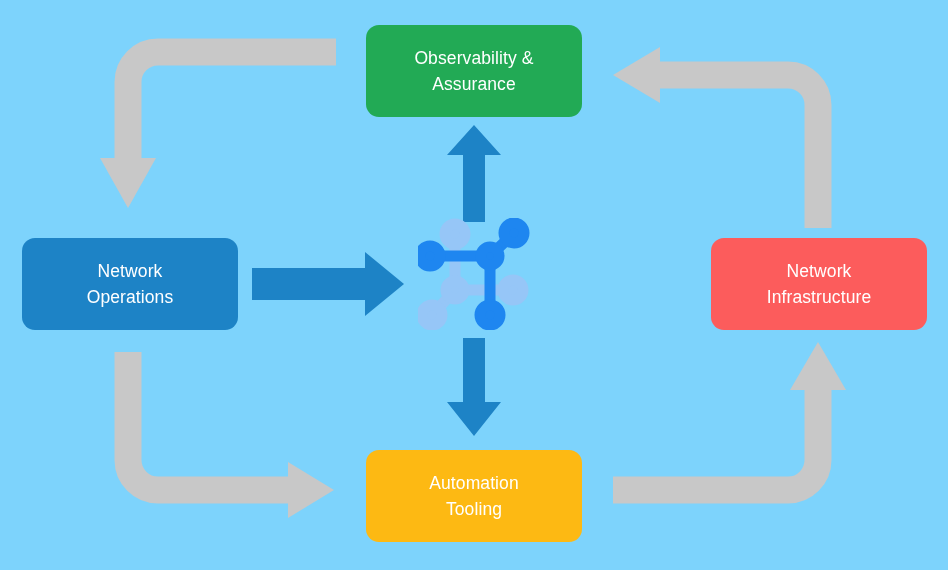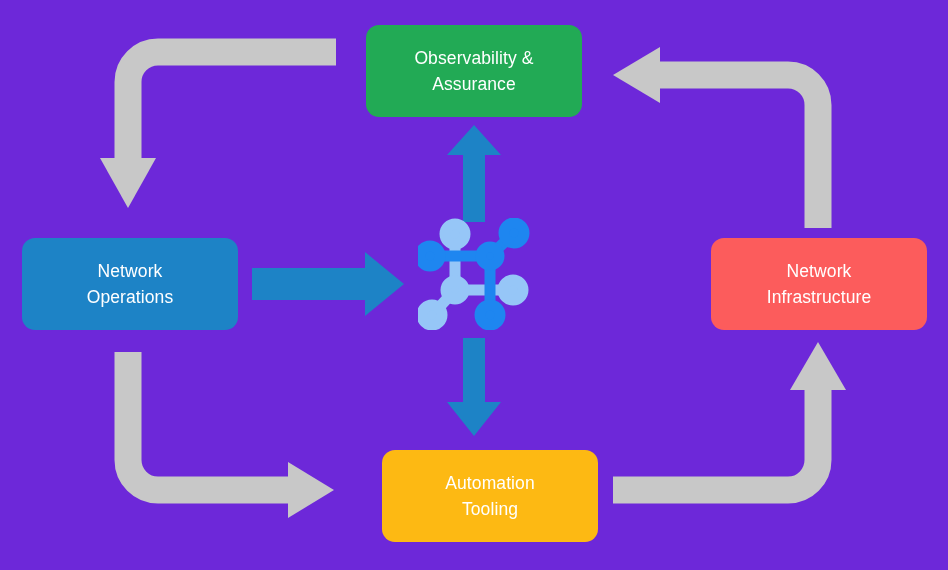--- a/index.html
+++ b/index.html
@@ -59,21 +59,21 @@
     position: absolute;
     left: 418px;
     top: 218px;
     width: 112px;
     height: 112px;
   }
 </style>
 </head>
 <body>
 
-<div id="diagram-root" style="background: #6d28d9;">
+<div id="diagram-root" style="background: #7dd3fc;">
 
   <svg class="layer" viewBox="0 0 948 570" width="948" height="570" xmlns="http://www.w3.org/2000/svg">
 
     <g>
       <path d="M 336 52 L 158 52 A 30 30 0 0 0 128 82 L 128 160" fill="none" stroke="#C8C8C8" stroke-width="27" stroke-linecap="butt"></path>
       <polygon points="100,158 156,158 128,208" fill="#C8C8C8"></polygon>
     </g>
 
     <g>
       <path d="M 818 228 L 818 105 A 30 30 0 0 0 788 75 L 658 75" fill="none" stroke="#C8C8C8" stroke-width="27" stroke-linecap="butt"></path>
@@ -147,18 +147,18 @@
   <div class="node-box" id="box-network-operations" style="background: rgb(29, 131, 198);">
     <span>Network
 Operations</span>
   </div>
 
   <div class="node-box" id="box-network-infrastructure" style="background: rgb(252, 92, 92);">
     <span>Network
 Infrastructure</span>
   </div>
 
-  <div class="node-box" id="box-automation-tooling" style="background: rgb(253, 185, 19); margin-left: 16px;">
+  <div class="node-box" id="box-automation-tooling" style="background: rgb(253, 185, 19);">
     <span>Automation
 Tooling</span>
   </div>
 
 </div>
 
 </body></html>

